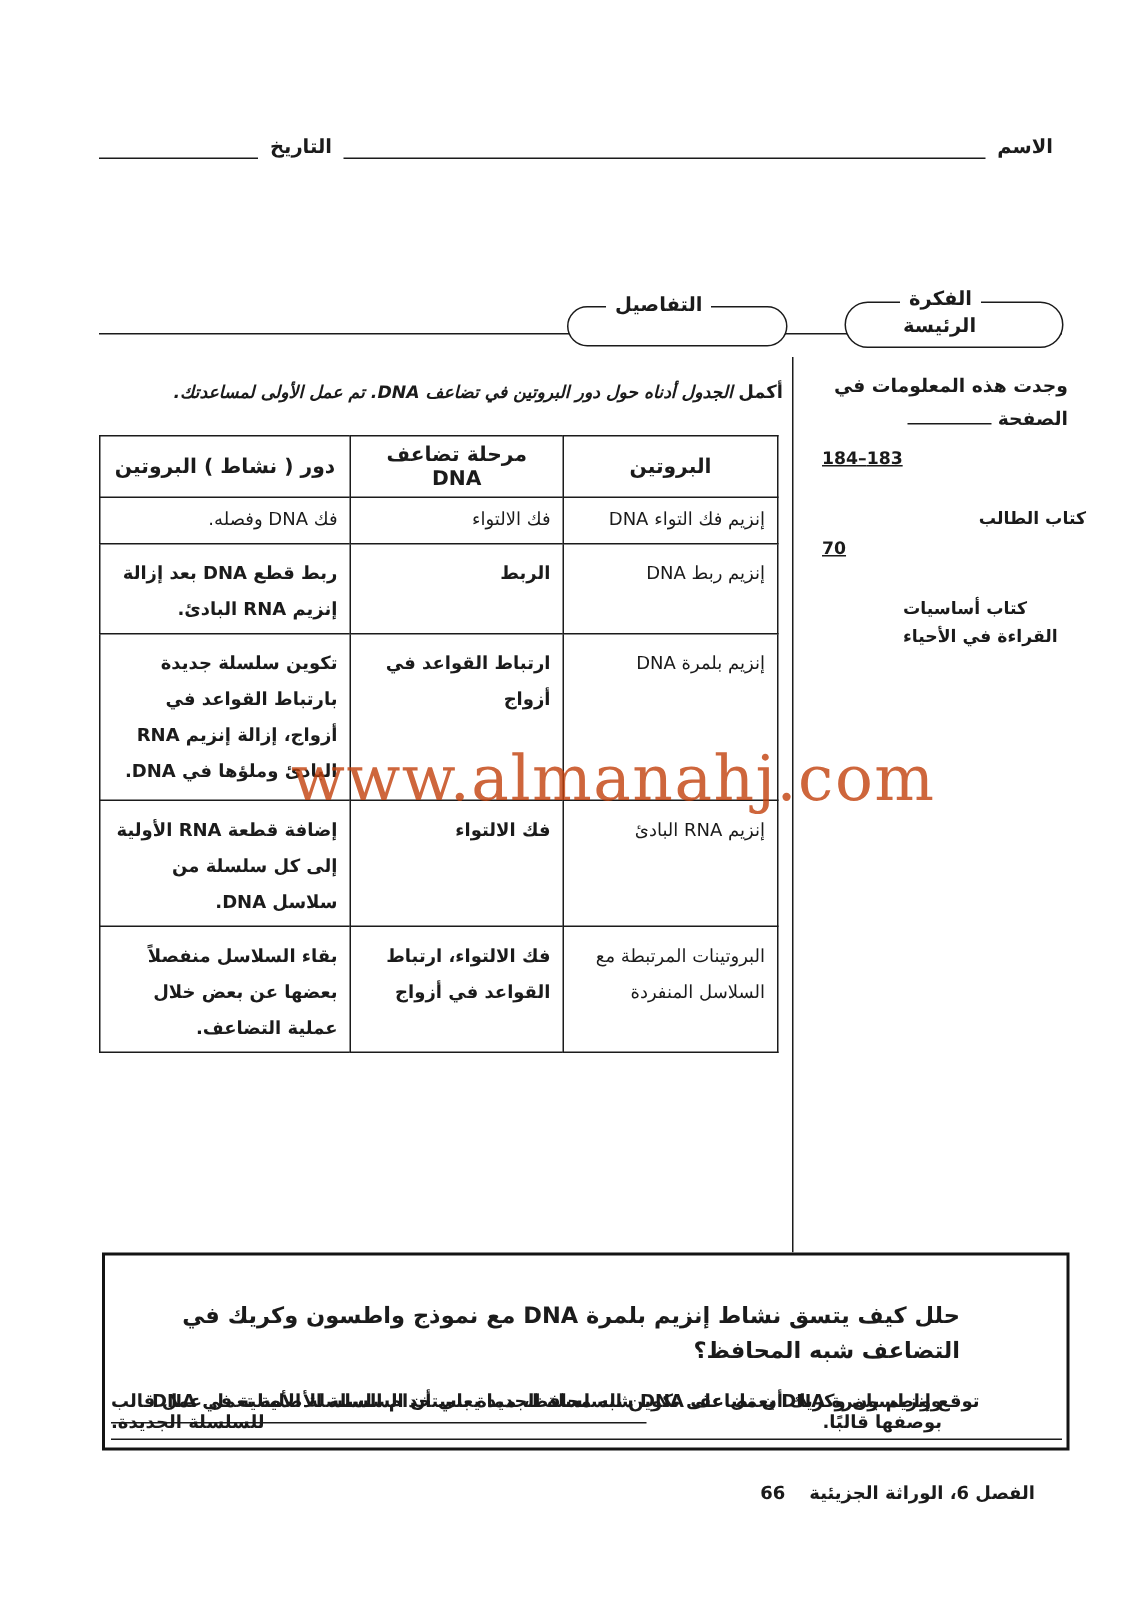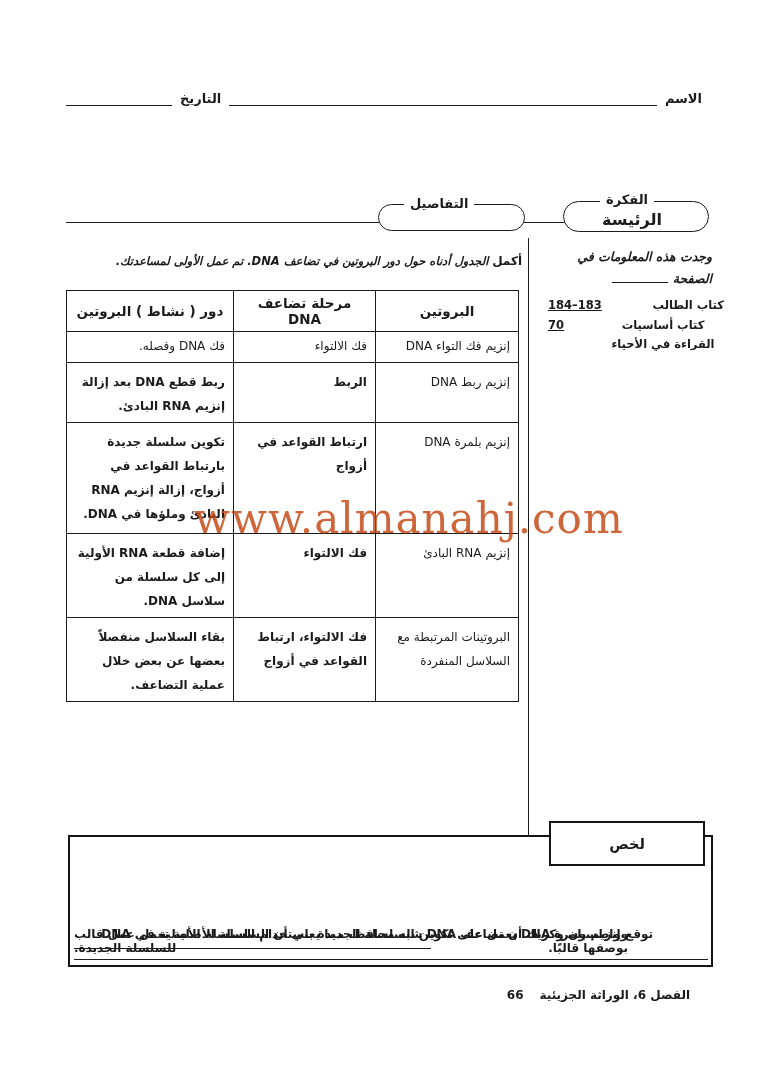--- a/index.html
+++ b/index.html
@@ -16,25 +16,25 @@
   .hdr .line-long{flex:1;height:14px;}
   .hdr .line-short{width:106px;height:14px;}
   
   .title{top:149px;left:60px;width:644px;text-align:right;font-size:16.5px;font-weight:bold;}
   
   .spine{left:66px;top:222px;width:642px;height:0;border-top:1.5px solid #1b1b1b;}
   .pill{background:#fff;border:1.6px solid #1b1b1b;border-radius:16px;}
   .pill-label{background:#fff;padding:0 6px;font-weight:bold;white-space:nowrap;}
   .divider{left:528px;top:238px;width:0;height:597px;border-left:1.6px solid #1b1b1b;}
   
-  .sidebar-found{left:540px;top:246px;width:172px;text-align:right;font-size:12.5px;font-style:italic;font-weight:600;line-height:1.75;}
+  .sidebar-found{left:540px;top:246px;width:172px;text-align:right;font-size:12.5px;font-weight:600;line-height:1.75;}
   .blank-inline{display:inline-block;width:56px;border-bottom:1.3px solid #1b1b1b;height:12px;vertical-align:baseline;}
   .refs{left:548px;top:296px;width:176px;font-size:11.5px;font-weight:bold;line-height:1.6;}
   .ref-row{display:flex;justify-content:space-between;align-items:flex-start;margin-bottom:2px;}
-  .ref-source{text-align:center;max-width:122px;}
+  .ref-source{text-align:left;max-width:122px;margin-top:40px;}
   .ref-pages{text-align:left;direction:rtl;text-decoration:underline;}
   
   .instruction{left:64px;top:252px;width:458px;text-align:right;font-size:11.5px;line-height:1.6;}
   .instruction .lead{font-weight:bold;font-style:normal;font-size:12px;}
   .instruction .body{font-style:italic;font-weight:600;margin-left:39px;}
   
   table.protein{position:absolute;left:66px;top:290px;width:452px;border-collapse:collapse;table-layout:fixed;}
   table.protein th,table.protein td{border:1.6px solid #1b1b1b;padding:4px 8px;}
   table.protein th{height:32px;text-align:center;vertical-align:middle;font-size:13.5px;font-weight:bold;}
   table.protein td{vertical-align:top;text-align:right;font-size:12px;line-height:2.0;padding-top:7px;}
@@ -64,21 +64,21 @@
     <span class="lbl">التاريخ</span>
     <span class="line-short rule"></span>
   </div>
 
 
   <div class="abs spine"></div>
   <div class="abs pill" style="left:378px;top:204px;width:145px;height:25px;"></div>
   <div class="abs pill-label" style="left:404px;top:196px;font-size:13px;">التفاصيل</div>
   <div class="abs pill" style="left:563px;top:201px;width:144px;height:29px;"></div>
   <div class="abs pill-label" style="left:600px;top:192px;font-size:13px;">الفكرة</div>
-  <div class="abs pill-label" style="left:596px;top:210px;font-size:16px;background:transparent;">الرئيسة</div>
+  <div class="abs pill-label" style="left:596px;top:210px;font-size:13px;background:transparent;">الرئيسة</div>
 
   <div class="abs divider"></div>
 
   <div class="abs sidebar-found">
     <span>وجدت هذه المعلومات في الصفحة</span>
     <span class="blank-inline"></span>
   </div>
   <div class="abs refs">
     <div class="ref-row">
       <span class="ref-source">كتاب الطالب</span>
@@ -131,23 +131,21 @@
       <td class="protein-cell" style="height:69px">البروتينات المرتبطة مع السلاسل المنفردة</td>
       <td class="ans">فك الالتواء، ارتباط القواعد في أزواج</td>
       <td class="ans">بقاء السلاسل منفصلاً بعضها عن بعض خلال عملية التضاعف.</td>
     </tr>
   </tbody>
     </table>
 
   <div class="abs watermark" style="color:#c2410c;">www.almanahj.com</div>
 
   <div class="abs sumbox"></div>
-  <div class="abs sumtab">
-    <span>لخص</span>
-  </div>
+  <div class="abs question">حلل كيف يتسق نشاط إنزيم بلمرة DNA مع نموذج واطسون وكريك في التضاعف شبه المحافظ؟</div>
   <div class="abs answer1">توقع واطسون وكريك أن تضاعف DNA شبه محافظ، مما يعني أن السلسلة الأصلية تعمل عمل قالب للسلسلة الجديدة.</div>
   <div class="abs answer2">وإنزيم بلمرة DNA يعمل على تكوين السلسلة الجديدة باستخدام السلسلة الأصلية في DNA بوصفها قالبًا.</div>
   <div class="abs rule2"></div>
 
   <div class="abs footer">
     <span>الفصل 6، الوراثة الجزيئية</span>
     <span>66</span>
   </div>
 
 </div>

